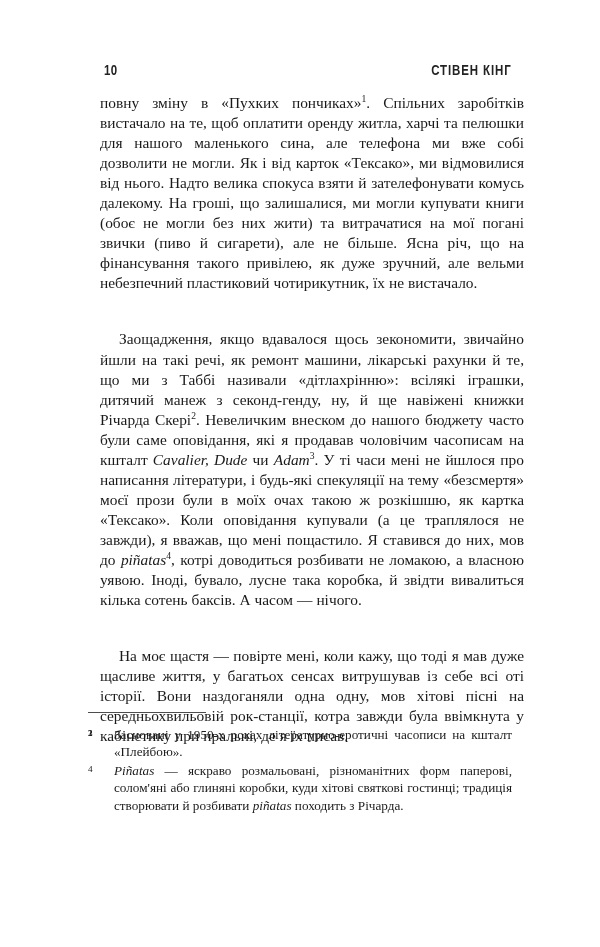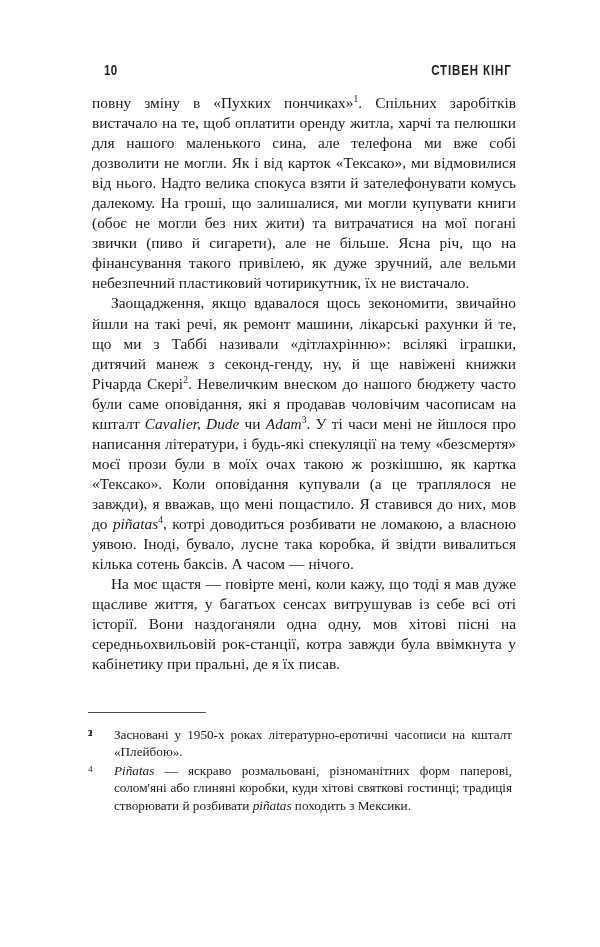--- a/index.html
+++ b/index.html
@@ -46,35 +46,36 @@
     white-space: nowrap;
   }
   .running-title {
     transform-origin: right center;
     letter-spacing: 1.2px;
   }
 
   
   .textblock {
     position: absolute;
-    left: 92px;
+    left: 100px;
     top: 93px;
     width: 424px;
   }
   p.para {
     margin: 0;
     text-align: justify;
     text-justify: inter-word;
     font-size: 15.4px;
     line-height: 20.05px;
     hyphens: manual;
     word-spacing: 0.1px;
   }
   p.para + p.para {
     text-indent: 19px;
+    margin-top: 36px;
   }
   .it {
     font-style: italic;
   }
   sup.fnref {
     font-size: 9.6px;
     line-height: 0;
     vertical-align: super;
   }
 
@@ -125,17 +126,17 @@
       <p class="para"><span>Заощадження, якщо вдавалося щось зекономити, звичайно йшли на такі речі, як ремонт машини, лікарські рахунки й те, що ми з Таббі називали «дітлахрінню»: всілякі іграшки, дитячий манеж з секонд-генду, ну, й ще навіжені книжки Річарда Скері</span><sup class="fnref">2</sup><span>. Невеличким внеском до нашого бюджету часто були саме оповідання, які я продавав чоловічим часописам на кшталт </span><span class="it">Cavalier, Dude</span><span> чи </span><span class="it">Adam</span><sup class="fnref">3</sup><span>. У ті часи мені не йшлося про написання літератури, і будь-які спекуляції на тему «безсмертя» моєї прози були в моїх очах такою ж розкішшю, як картка «Тексако». Коли оповідання купували (а це траплялося не завжди), я вважав, що мені пощастило. Я ставився до них, мов до </span><span class="it">piñatas</span><sup class="fnref">4</sup><span>, котрі доводиться розбивати не ломакою, а власною уявою. Іноді, бувало, лусне така коробка, й звідти вивалиться кілька сотень баксів. А часом — нічого.</span></p>
       <p class="para"><span>На моє щастя — повірте мені, коли кажу, що тоді я мав дуже щасливе життя, у багатьох сенсах витрушував із себе всі оті історії. Вони наздоганяли одна одну, мов хітові пісні на середньохвильовій рок-станції, котра завжди була ввімкнута у кабінетику при пральні, де я їх писав.</span></p>
     </div>
 
   <div class="footnotes">
     <div class="fn-rule"></div>
     <div id="footnote-list">
         <p class="fn"><span class="fn-num">1</span></p>
         <p class="fn"><span class="fn-num">2</span></p>
         <p class="fn"><span class="fn-num">3</span><span><span>Засновані у 1950-х роках літературно-еротичні часописи на кшталт «Плейбою».</span></span></p>
-        <p class="fn"><span class="fn-num">4</span><span><span class="it">Piñatas</span><span> — яскраво розмальовані, різноманітних форм паперові, солом'яні або глиняні коробки, куди хітові святкові гостинці; традиція створювати й розбивати </span><span class="it">piñatas</span><span> походить з Мексики.</span></span></p>
+        <p class="fn"><span class="fn-num">4</span><span><span class="it">Piñatas</span><span> — яскраво розмальовані, різноманітних форм паперові, солом'яні або глиняні коробки, куди хітові святкові гостинці; традиція створювати й розбивати </span><span class="it">piñatas</span><span> походить з Річарда.</span></span></p>
       </div>
   </div>
 
 </div>
 
 </body></html>

